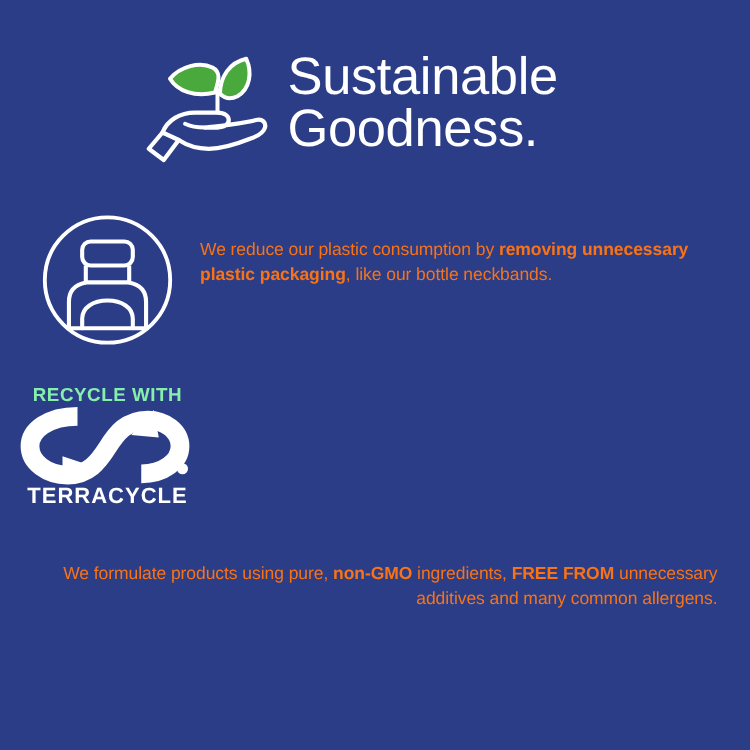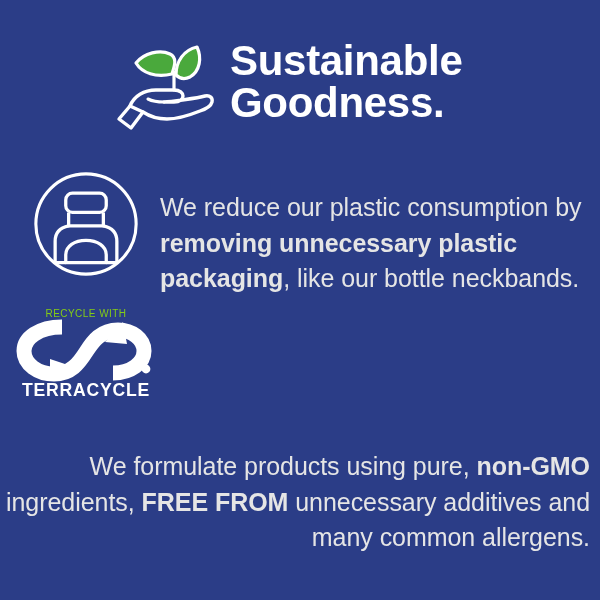--- a/index.html
+++ b/index.html
@@ -39,21 +39,21 @@
   .brand-mark {
     width: 104px;
     height: 100px;
     flex: 0 0 104px;
     margin-right: 14px;
   }
   .brand-title {
     color: #ffffff;
     font-size: 42px;
     line-height: 0.98;
-    font-weight: 700;
+    font-weight: 400;
     letter-spacing: -0.3px;
     white-space: pre-line;
   }
 
   
   .row {
     position: absolute;
     left: 0;
     width: 600px;
     display: flex;
@@ -63,25 +63,25 @@
     width: 160px;
     flex: 0 0 160px;
     display: flex;
     align-items: center;
     justify-content: center;
     padding-left: 12px;
     box-sizing: border-box;
   }
   .row-text {
     flex: 1 1 auto;
-    color: #e5e5e5;
-    font-size: 25px;
+    color: #f97316;
+    font-size: 14px;
     line-height: 1.42;
     letter-spacing: -0.05px;
-    padding-right: 10px;
+    padding-right: 26px;
     padding-top: 2px;
   }
   .row-text b {
     font-weight: 700;
   }
   .row-text sup {
     font-size: 0.62em;
     vertical-align: super;
     line-height: 0;
   }
@@ -96,23 +96,23 @@
 
   
   .terracycle {
     display: flex;
     flex-direction: column;
     align-items: center;
     justify-content: center;
     width: 140px;
   }
   .tc-top {
-    color: #84cc16;
-    font-size: 10px;
-    font-weight: 400;
+    color: #86efac;
+    font-size: 15px;
+    font-weight: 700;
     letter-spacing: 0.45px;
     margin-bottom: 2px;
   }
   .tc-loop { width: 134px; height: 58px; display: block; }
   .tc-bottom {
     color: #ffffff;
     font-size: 17.6px;
     font-weight: 700;
     letter-spacing: 0.8px;
     margin-top: 1px;

